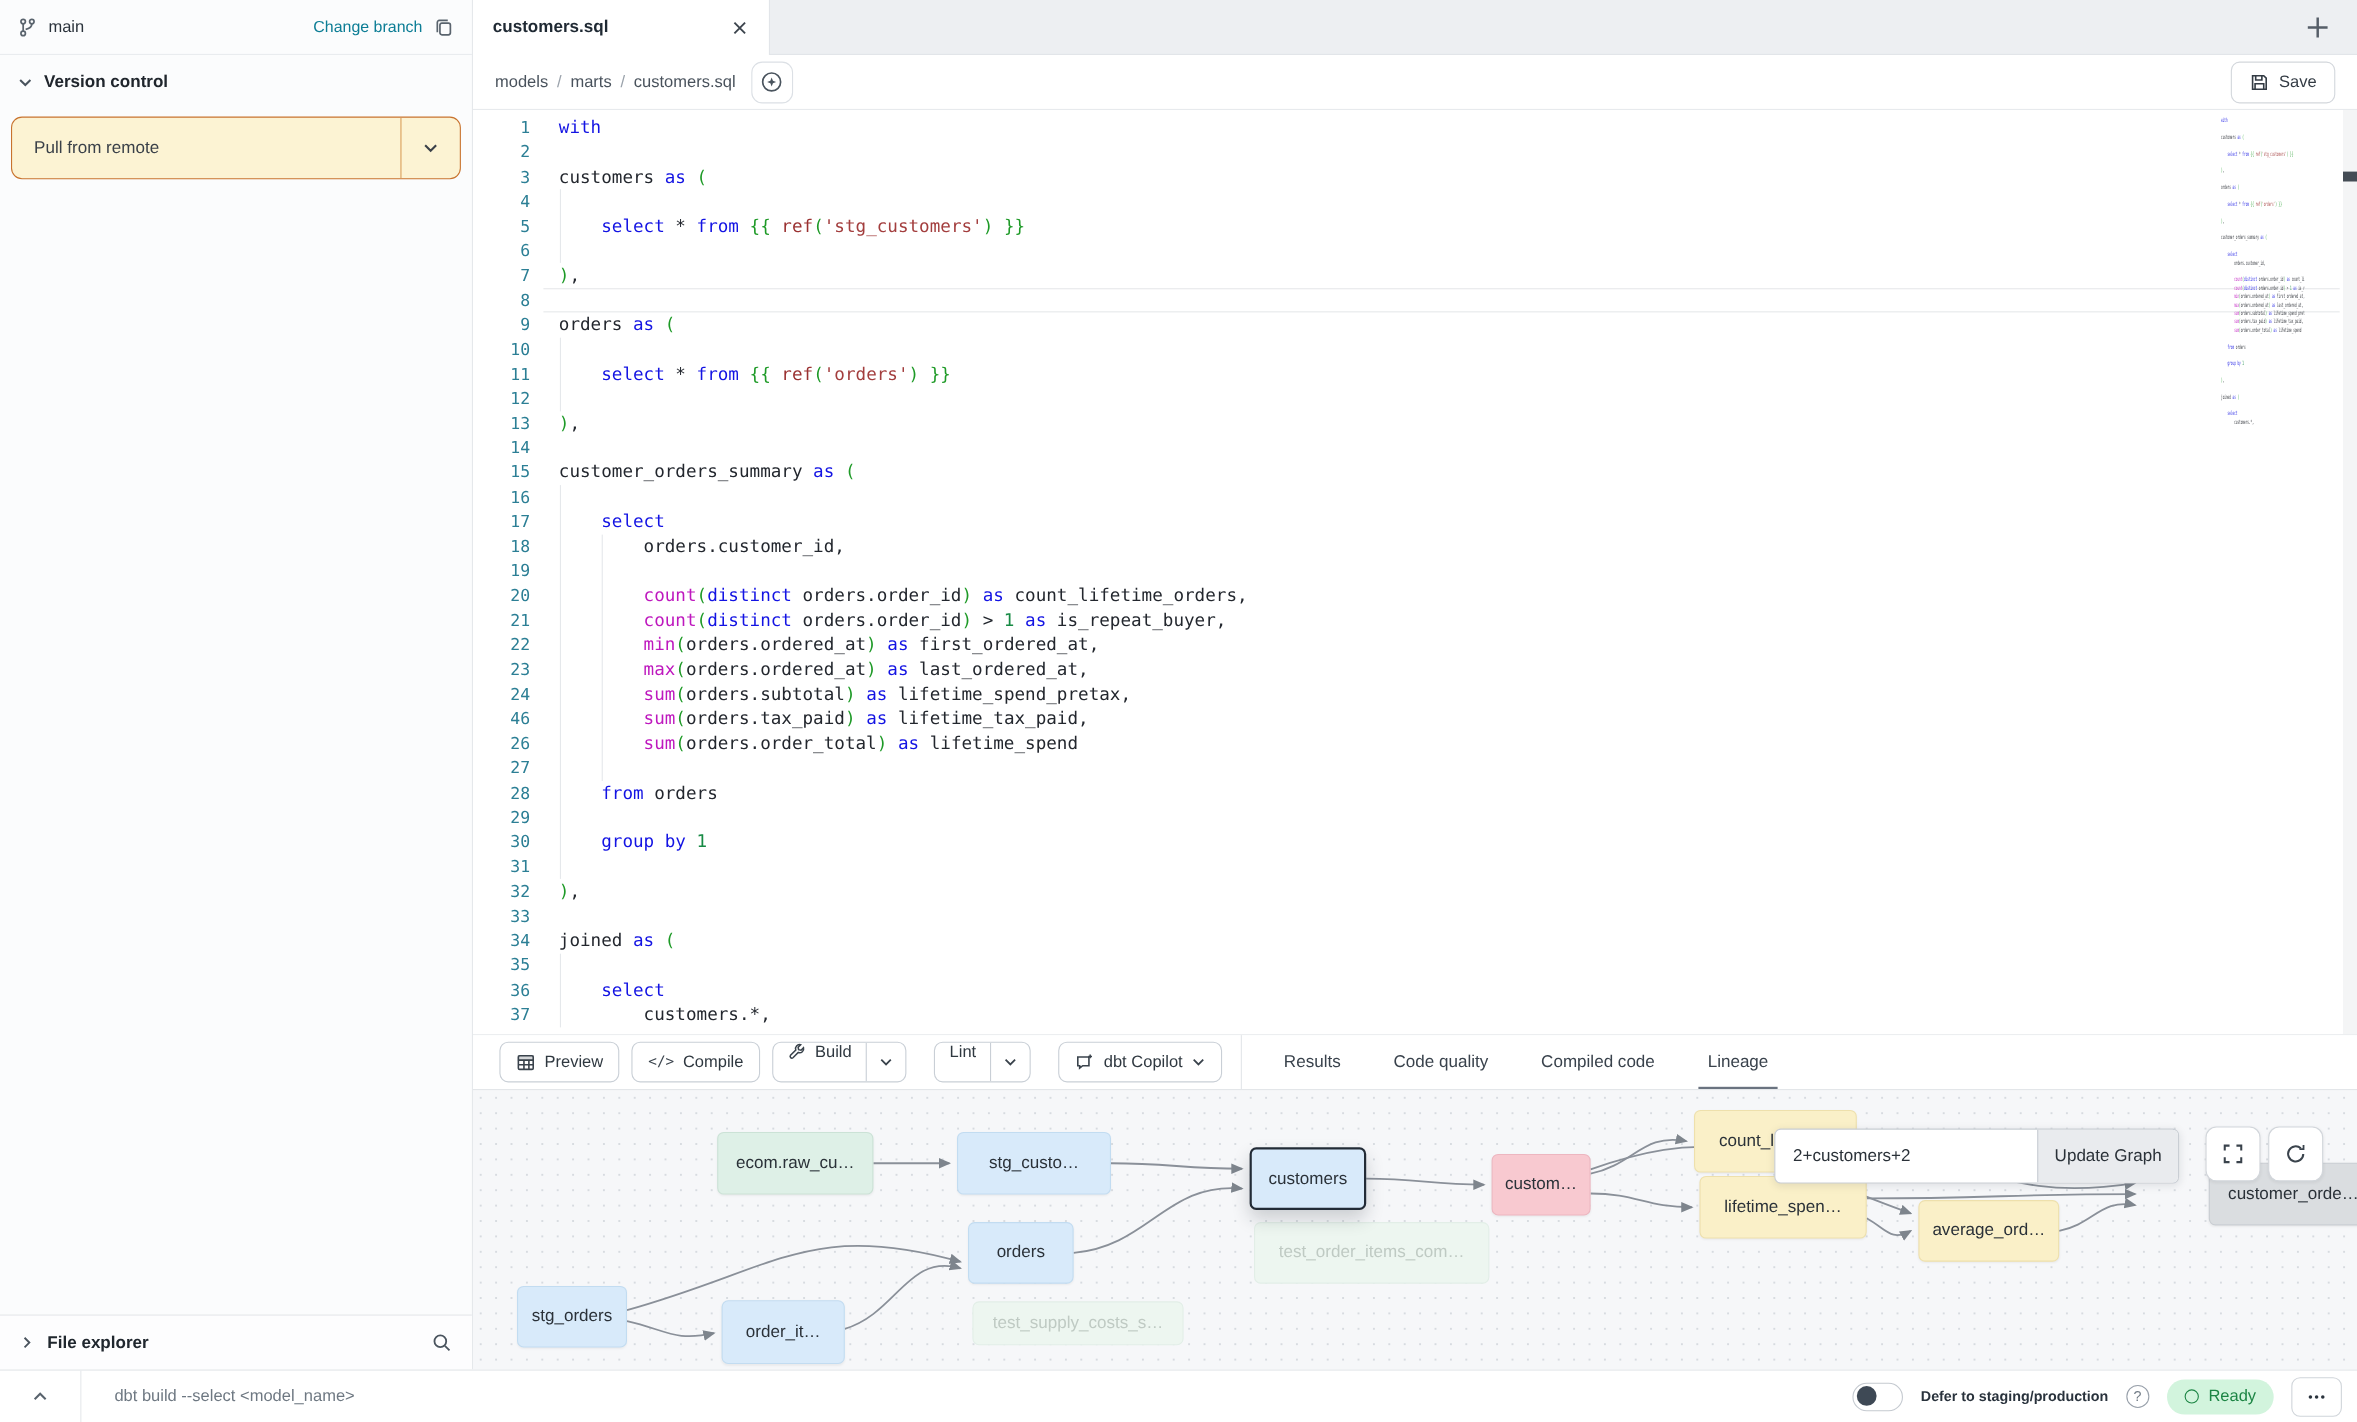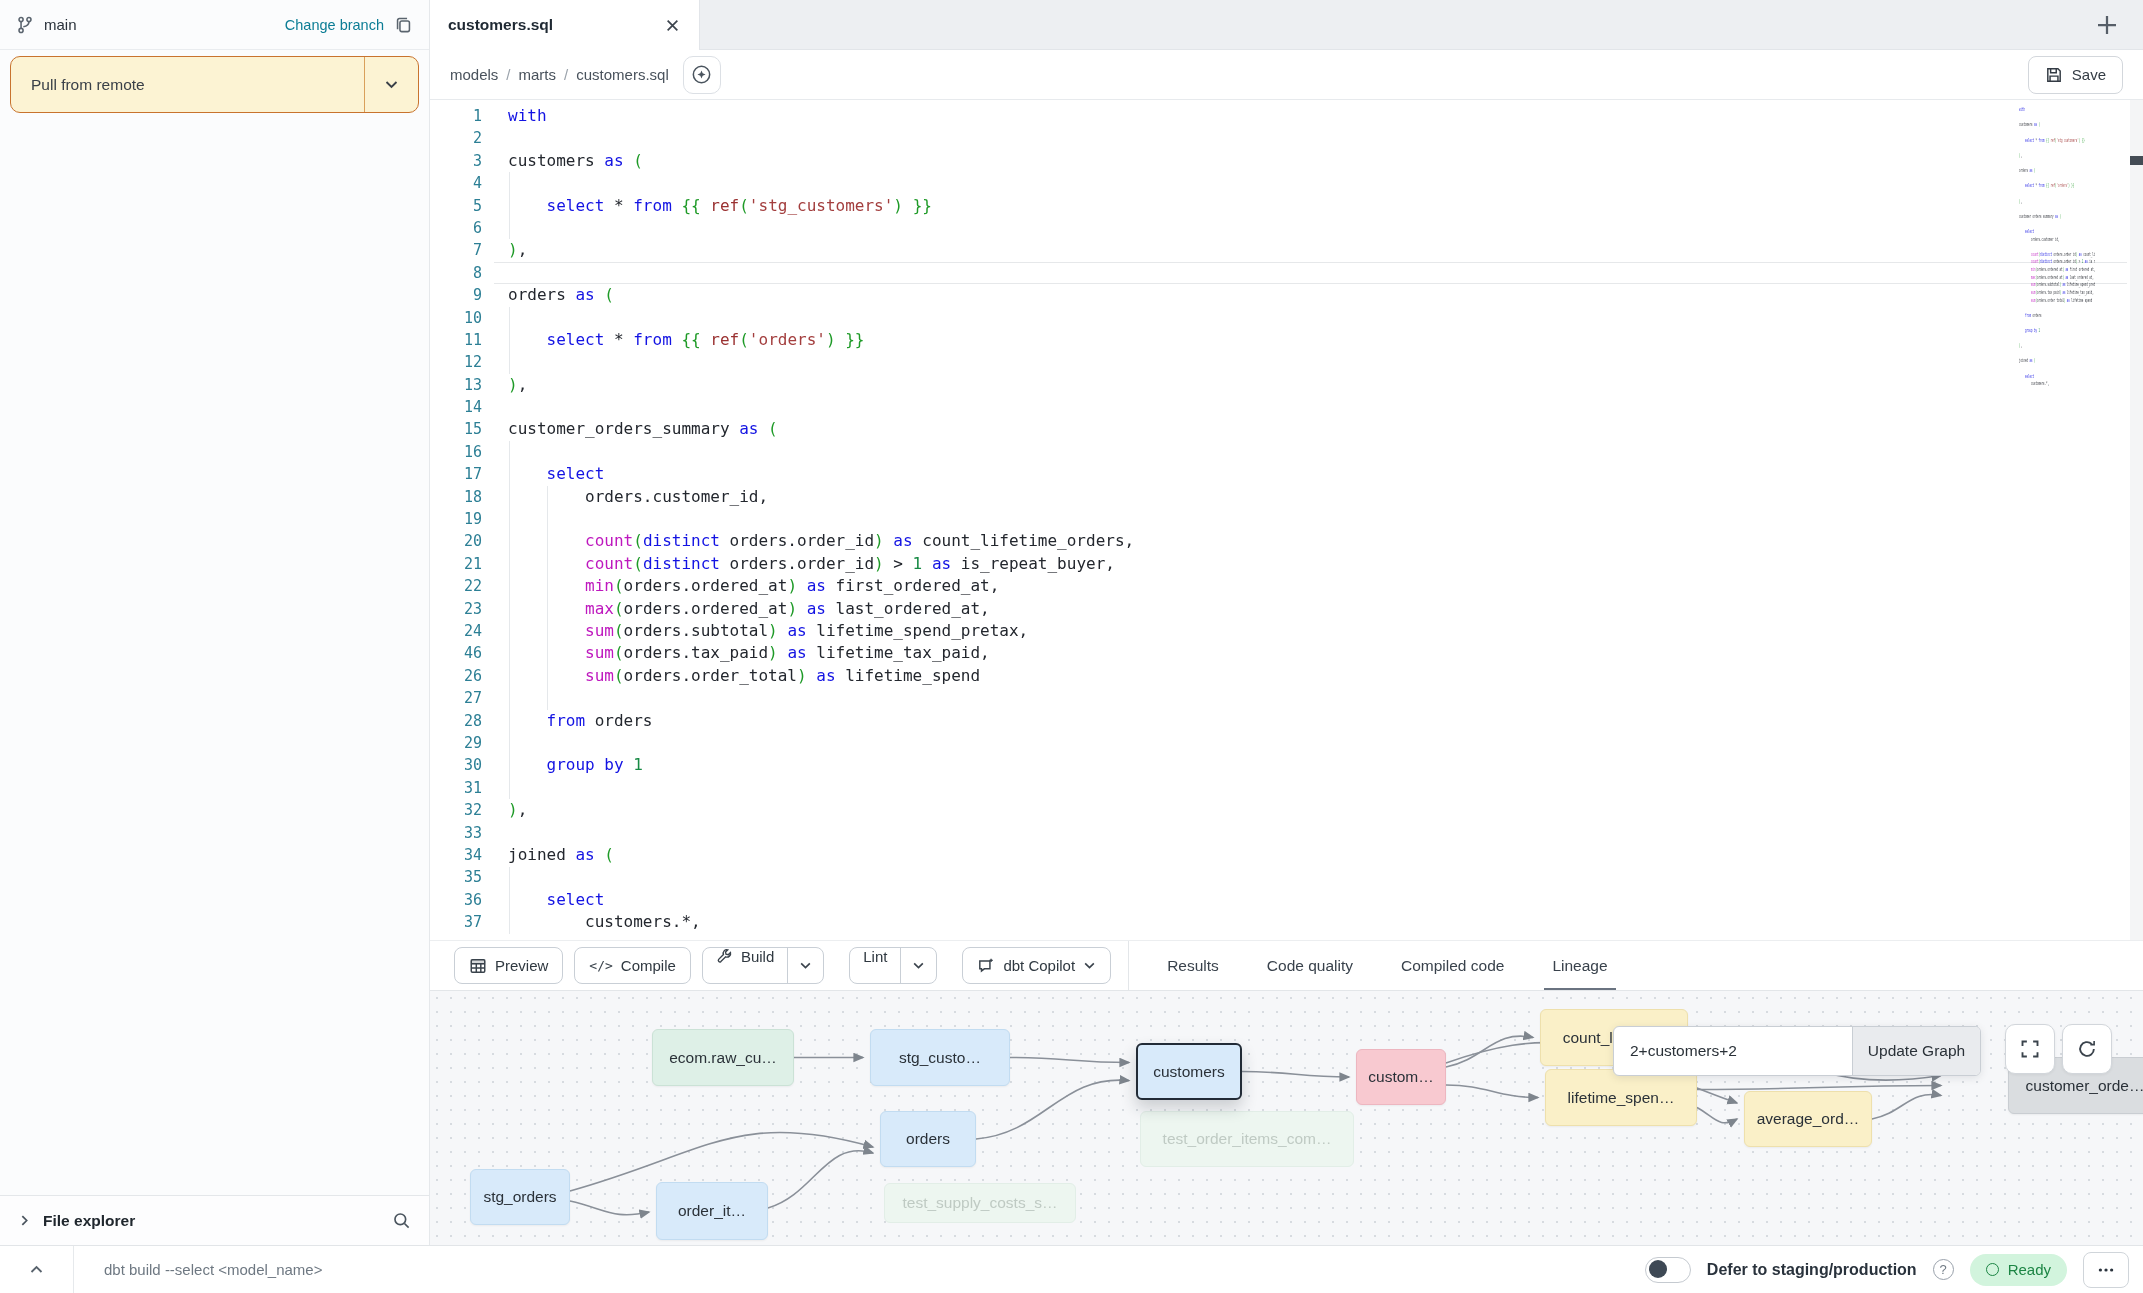--- a/index.html
+++ b/index.html
@@ -112,21 +112,21 @@
   
   .statusbar { position:absolute; left:0; bottom:0; width:2143px; height:48px; background:#fff;
                border-top:1px solid #E2E5E8; display:flex; align-items:center; }
   .sb-caret { width:74px; height:100%; border-right:1px solid #E6E9EC; display:flex;
               align-items:center; justify-content:center; color:#59636D; cursor:pointer; }
   .sb-cmd { margin-left:30px; font-size:15px; color:#6E7882; }
   .sb-right { margin-left:auto; display:flex; align-items:center; gap:16px; margin-right:14px; }
   .toggle { width:46px; height:26px; border:1.5px solid #C5CAD0; border-radius:14px; position:relative;
             background:#fff; cursor:pointer; }
   .knob { position:absolute; left:3px; top:2.5px; width:18px; height:18px; border-radius:50%; background:#3E4955; }
-  .defer { font-size:16px; font-weight:700; color:#29323C; }
+  .defer { font-size:13px; font-weight:700; color:#29323C; }
   .qicon { width:21px; height:21px; border:1.5px solid #99A1AB; border-radius:50%; color:#717B85;
            font-size:13px; display:flex; align-items:center; justify-content:center; }
   .ready { height:32px; padding:0 16px; border-radius:16px; background:#D2F4DD; color:#1C8544;
            font-size:15px; display:flex; align-items:center; gap:9px; }
   .ready-ring { width:13px; height:13px; border:1.5px solid #1C8544; border-radius:50%; }
   .more-btn { width:46px; height:36px; border:1px solid #D0D5DA; border-radius:8px; display:flex;
               align-items:center; justify-content:center; color:#2A333D; cursor:pointer; }
   svg.ic { display:block; }
 </style>
 </head>
@@ -141,20 +141,26 @@
           <circle cx="11.5" cy="3.2" r="1.8"></circle>
           <circle cx="4.5" cy="12.8" r="1.8"></circle>
           <path d="M4.5 5v6M11.5 5c0 3-2 4-5 4.5"></path>
         </svg>
       <span class="branch-name">main</span>
       <span class="change-branch">Change branch</span>
       <svg class="ic" width="19" height="19" viewBox="0 0 16 16" fill="none" stroke="#5A646E" stroke-width="1.3">
           <rect x="5" y="5" width="8" height="9" rx="1.5"></rect>
           <path d="M11 3H4.5A1.5 1.5 0 0 0 3 4.5V12"></path>
         </svg>
+    </div>
+    <div class="vc-header">
+      <svg class="ic" width="14" height="14" viewBox="0 0 12 12" fill="none" stroke="#4A545E" stroke-width="1.6">
+          <polyline points="2,4 6,8 10,4"></polyline>
+        </svg>
+      <span>Version control</span>
     </div>
     <div class="pull-btn">
       <div class="pull-main">Pull from remote</div>
       <div class="pull-caret">
         <svg class="ic" width="15" height="15" viewBox="0 0 12 12" fill="none" stroke="#3A4048" stroke-width="1.5">
             <polyline points="2,4 6,8 10,4"></polyline>
           </svg>
       </div>
     </div>
     <div class="fe-row">

